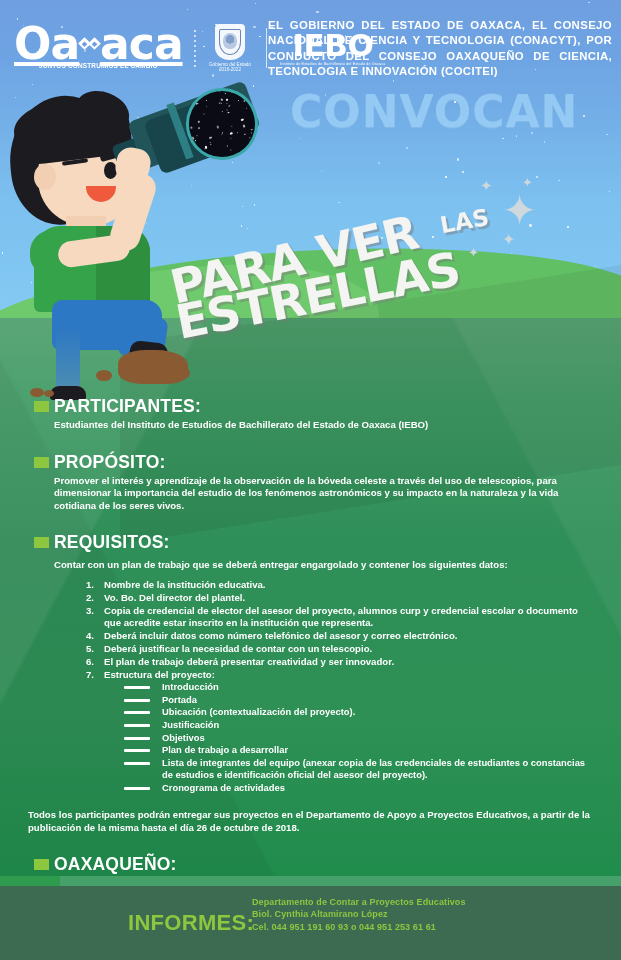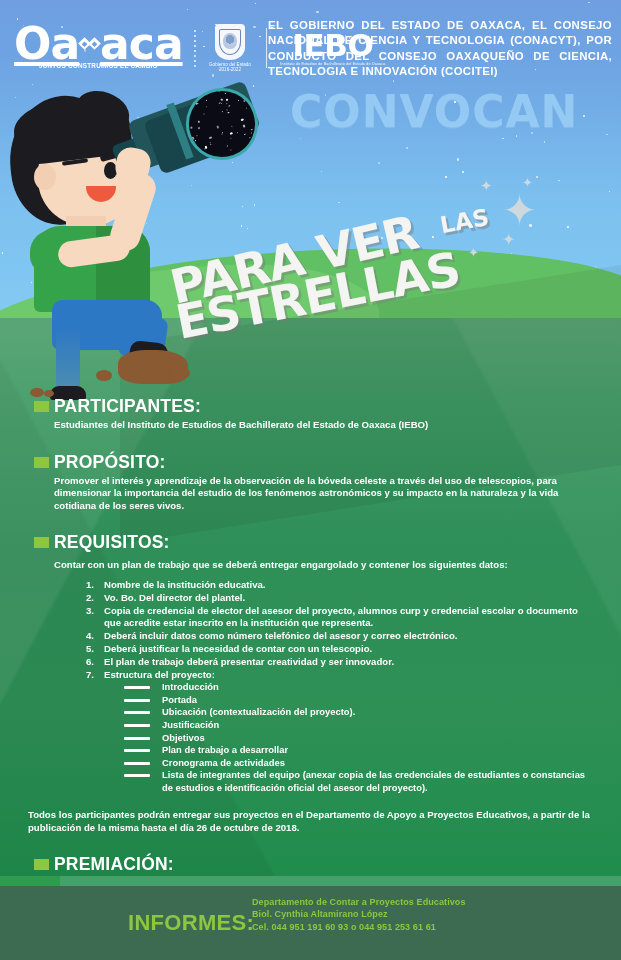--- a/index.html
+++ b/index.html
@@ -488,34 +488,34 @@
           <li>Deberá incluir datos como número telefónico del asesor y correo electrónico.</li>
           <li>Deberá justificar la necesidad de contar con un telescopio.</li>
           <li>El plan de trabajo deberá presentar creatividad y ser innovador.</li>
           <li>Estructura del proyecto:<ul class="sub">
               <li>Introducción</li>
               <li>Portada</li>
               <li>Ubicación (contextualización del proyecto).</li>
               <li>Justificación</li>
               <li>Objetivos</li>
               <li>Plan de trabajo a desarrollar</li>
+              <li>Lista de integrantes del equipo (anexar copia de las credenciales de estudiantes o constancias de estudios e identificación oficial del asesor del proyecto).</li>
               <li>Cronograma de actividades</li>
-              <li>Lista de integrantes del equipo (anexar copia de las credenciales de estudiantes o constancias de estudios e identificación oficial del asesor del proyecto).</li>
             </ul></li>
         </ol>
     </div>
 
     <div class="gap-b"></div>
     <div class="note">Todos los participantes podrán entregar sus proyectos en el Departamento de Apoyo a Proyectos Educativos, a partir de la publicación de la misma hasta el día 26 de octubre de 2018.</div>
     <div class="gap-a"></div>
 
     <div class="sec">
       <div class="sec-head">
         <span class="marker"></span>
-        <span>PREMIACIÓN:</span>
+        <span>OAXAQUEÑO:</span>
       </div>
       <div class="sec-body">Se premiará con un Telescopio Newtoniano a los 10 mejores trabajos que estén mejor conformados y presenten creatividad e innovación.</div>
     </div>
 
     <div class="gap-a"></div>
 
     <div class="sec">
       <div class="sec-head">
         <span class="marker"></span>
         <span>RESULTADOS:</span>

